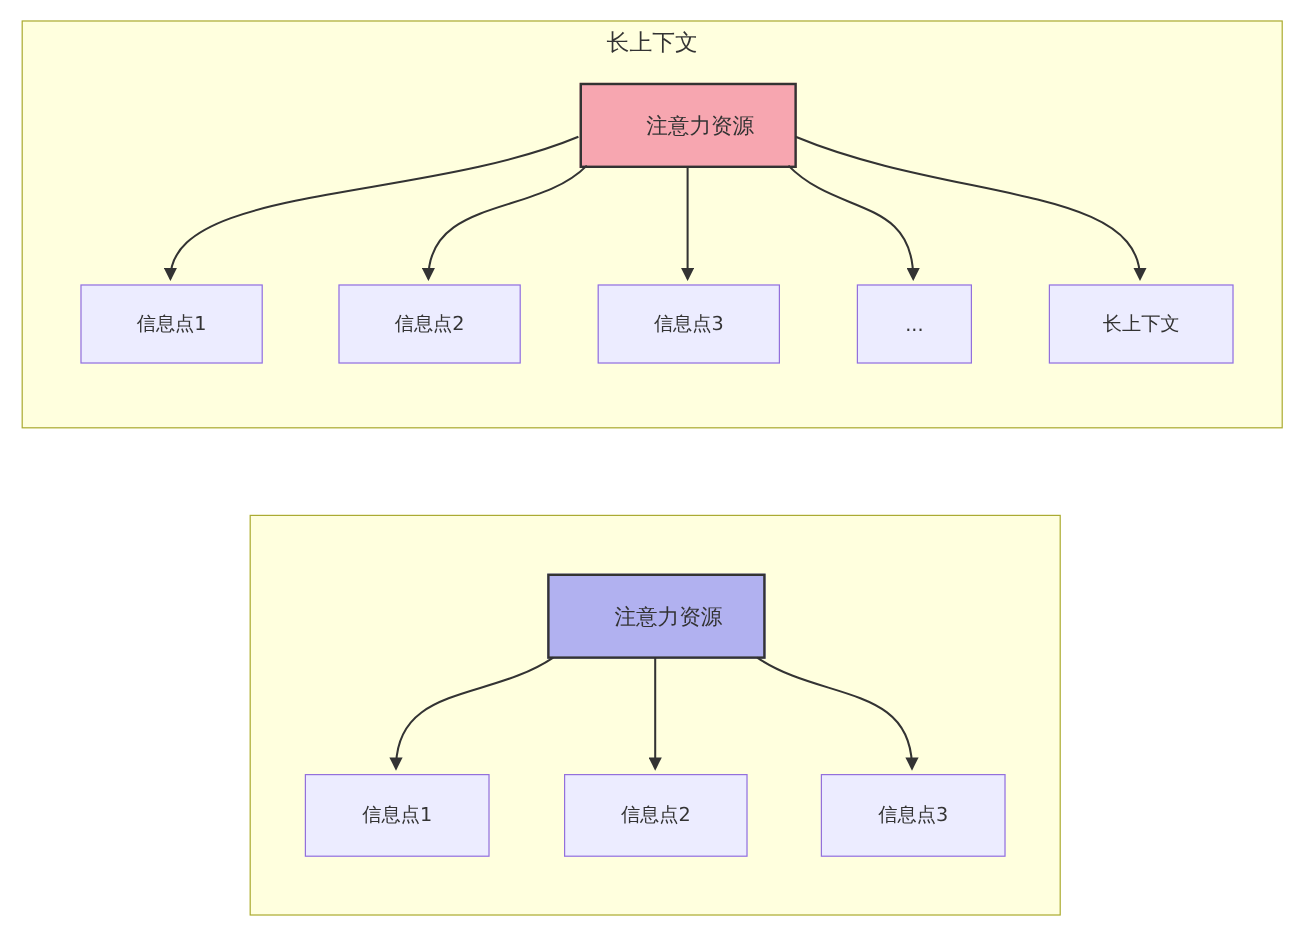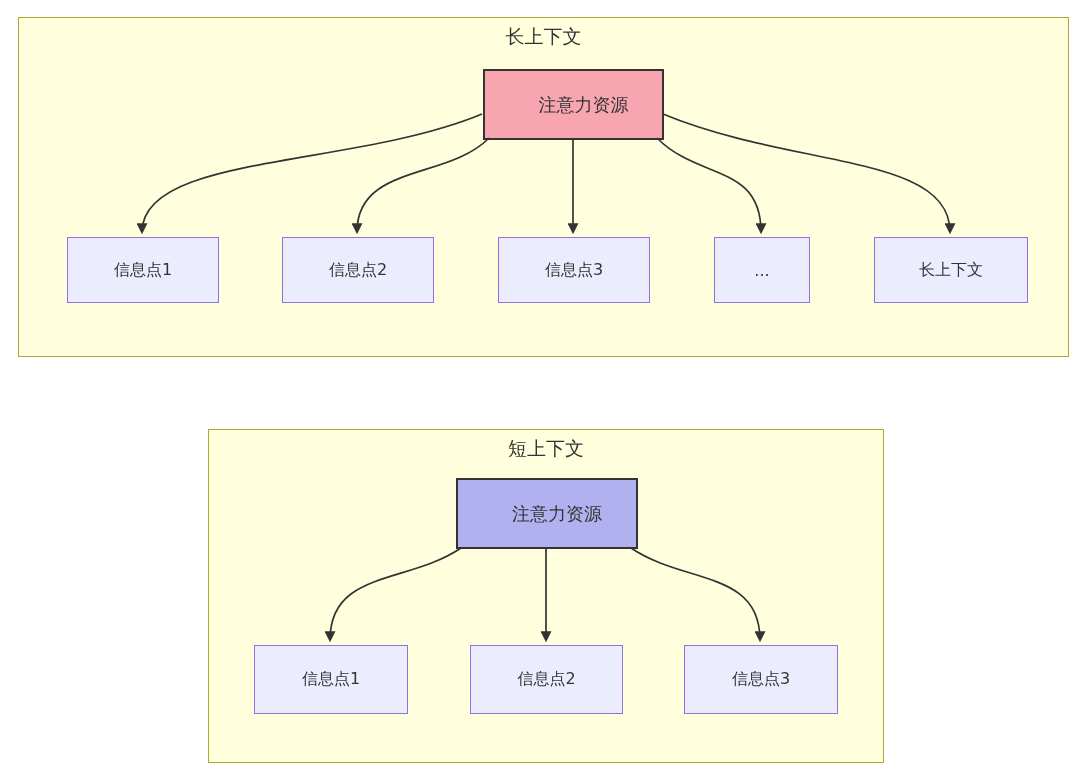--- a/index.html
+++ b/index.html
@@ -62,20 +62,19 @@
     <div class="cluster-title">长上下文</div>
     <div class="node hub">注意力资源</div>
     <div class="node ln1">信息点1</div>
     <div class="node ln2">信息点2</div>
     <div class="node ln3">信息点3</div>
     <div class="node ln4">...</div>
     <div class="node ln5">长上下文</div>
   </section>
 
   <section class="cluster cluster-short">
-    <div class="cluster-title">短上下文</div>
     <div class="node hub">注意力资源</div>
     <div class="node sn1">信息点1</div>
     <div class="node sn2">信息点2</div>
     <div class="node sn3">信息点3</div>
   </section>
 
 </div>
 
 </body></html>

